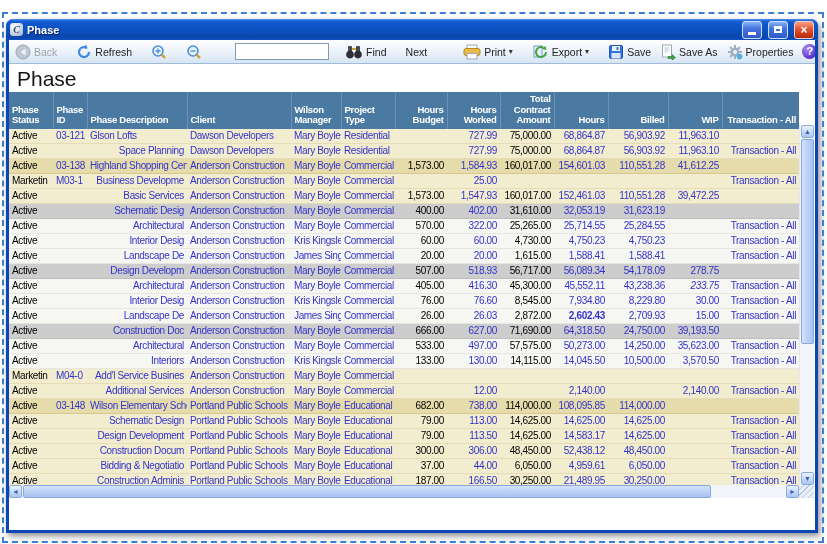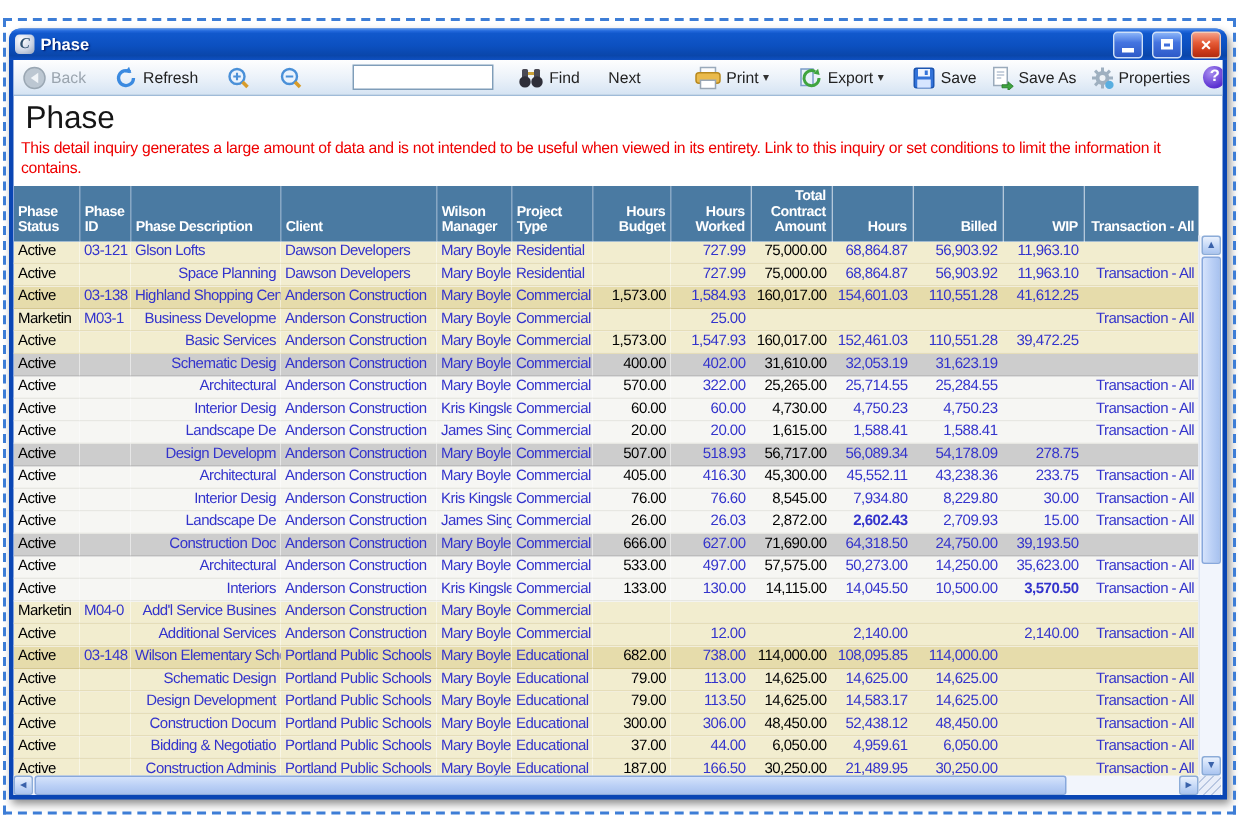--- a/index.html
+++ b/index.html
@@ -210,21 +210,20 @@
           </span>
           <span class="tb-btn">
             <span class="howdoi">?</span>
             <span class="tb-label">How Do I?</span>
             <span class="ddarrow">▾</span>
           </span>
         </span>
       </div>
 
       <div class="page-heading">Phase</div>
-      <div class="warning-text">This detail inquiry generates a large amount of data and is not intended to be useful when viewed in its entirety.  Link to this inquiry or set conditions to limit the information it contains.</div>
 
       <div class="grid-area">
         <table class="grid">
           <colgroup id="grid-cols">
               <col style="width: 44px;">
               <col style="width: 34px;">
               <col style="width: 100px;">
               <col style="width: 104px;">
               <col style="width: 50px;">
               <col style="width: 54px;">
@@ -409,21 +408,21 @@
                 <td class="txt-blue" style="text-align: left;"></td>
                 <td class="txt-blue" style="text-align: right;">Architectural</td>
                 <td class="txt-blue" style="text-align: left;">Anderson Construction</td>
                 <td class="txt-blue" style="text-align: left;">Mary Boyle</td>
                 <td class="txt-blue" style="text-align: left;">Commercial</td>
                 <td class="txt-black" style="text-align: right;">405.00</td>
                 <td class="txt-blue" style="text-align: right;">416.30</td>
                 <td class="txt-black" style="text-align: right;">45,300.00</td>
                 <td class="txt-blue" style="text-align: right;">45,552.11</td>
                 <td class="txt-blue" style="text-align: right;">43,238.36</td>
-                <td class="txt-blue" style="text-align: right;">233.75</td>
+                <td class="txt-blue" style="text-align: right; font-style: italic;">233.75</td>
                 <td class="txt-blue" style="text-align: right;">Transaction - All</td>
               </tr>
               <tr class="row-white">
                 <td class="txt-black" style="text-align: left;">Active</td>
                 <td class="txt-blue" style="text-align: left;"></td>
                 <td class="txt-blue" style="text-align: right;">Interior  Desig</td>
                 <td class="txt-blue" style="text-align: left;">Anderson Construction</td>
                 <td class="txt-blue" style="text-align: left;">Kris Kingsle</td>
                 <td class="txt-blue" style="text-align: left;">Commercial</td>
                 <td class="txt-black" style="text-align: right;">76.00</td>
@@ -484,21 +483,21 @@
                 <td class="txt-blue" style="text-align: left;"></td>
                 <td class="txt-blue" style="text-align: right;">Interiors</td>
                 <td class="txt-blue" style="text-align: left;">Anderson Construction</td>
                 <td class="txt-blue" style="text-align: left;">Kris Kingsle</td>
                 <td class="txt-blue" style="text-align: left;">Commercial</td>
                 <td class="txt-black" style="text-align: right;">133.00</td>
                 <td class="txt-blue" style="text-align: right;">130.00</td>
                 <td class="txt-black" style="text-align: right;">14,115.00</td>
                 <td class="txt-blue" style="text-align: right;">14,045.50</td>
                 <td class="txt-blue" style="text-align: right;">10,500.00</td>
-                <td class="txt-blue" style="text-align: right; font-weight: bold;">3,570.50</td>
+                <td class="txt-blue" style="text-align: right;">3,570.50</td>
                 <td class="txt-blue" style="text-align: right;">Transaction - All</td>
               </tr>
               <tr class="row-cream">
                 <td class="txt-black" style="text-align: left;">Marketin</td>
                 <td class="txt-blue" style="text-align: left;">M04-0</td>
                 <td class="txt-blue" style="text-align: right;">Add'l Service Busines</td>
                 <td class="txt-blue" style="text-align: left;">Anderson Construction</td>
                 <td class="txt-blue" style="text-align: left;">Mary Boyle</td>
                 <td class="txt-blue" style="text-align: left;">Commercial</td>
                 <td class="txt-black" style="text-align: right;"></td>

